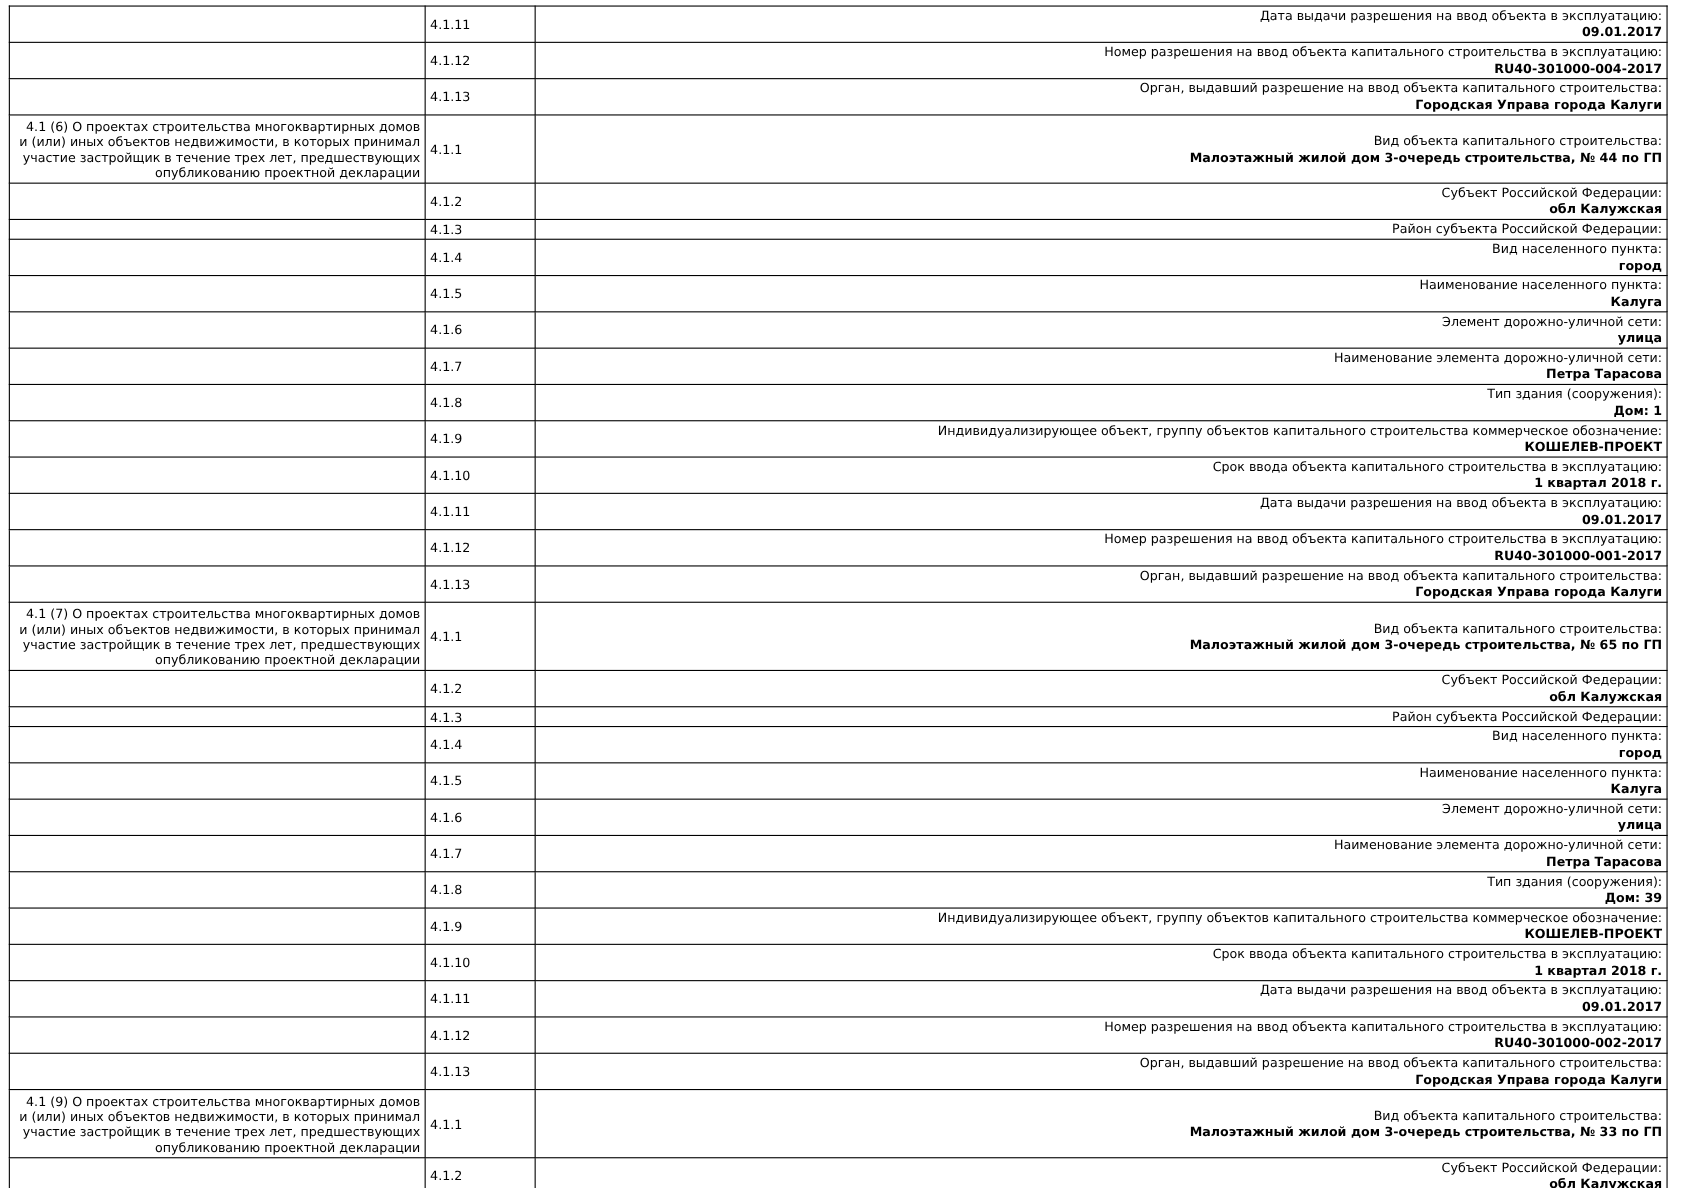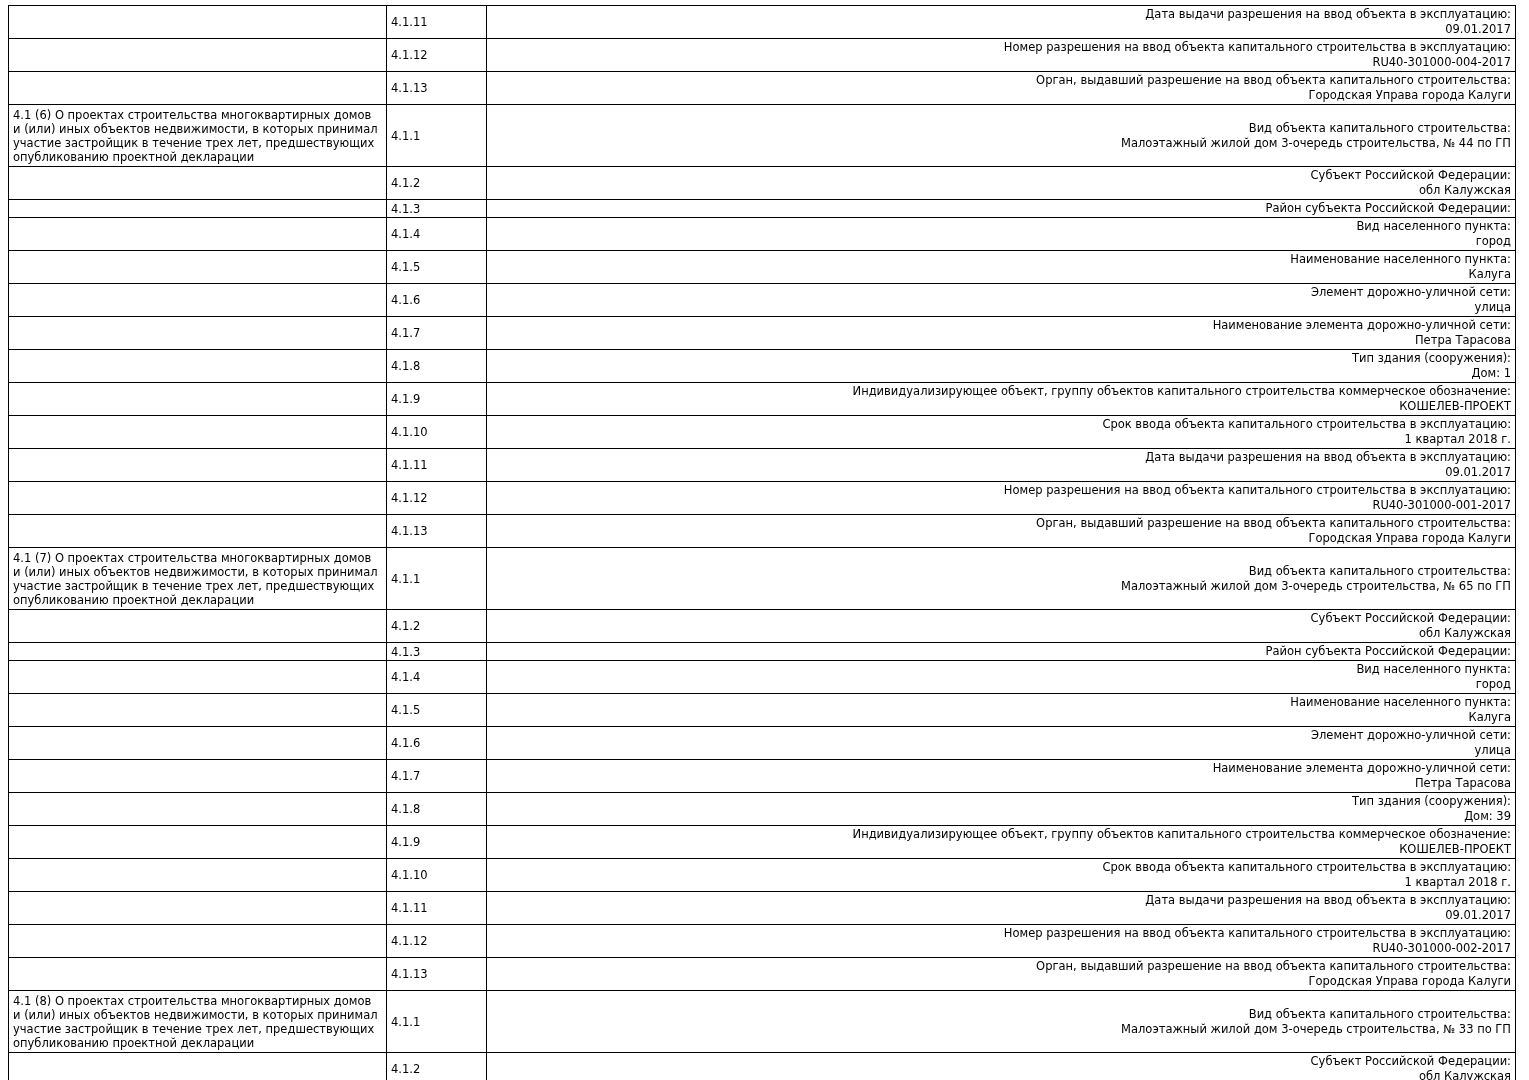--- a/index.html
+++ b/index.html
@@ -24,36 +24,37 @@
     border: 1px solid #000000;
     padding: 1px 4px;
     vertical-align: middle;
     overflow: hidden;
   }
   td.col-desc {
     width: 378px;
     vertical-align: top;
     padding-top: 2px;
     line-height: 14px;
+    text-align: right;
   }
   td.col-code {
     width: 100px;
     vertical-align: middle;
     margin-left: 19px;
   }
   td.col-content {
     line-height: 15px;
     text-align: right;
   }
   tr.row-double td { height: 33px; }
   tr.row-single td { height: 17px; }
   tr.row-section-start td { height: 62px; }
   .field-label { font-weight: normal; }
-  .field-value-line .field-value { font-weight: normal; }
-  .field-value-line .value-prefix { font-weight: normal; }
+  .field-value-line .field-value { font-weight: bold; }
+  .field-value-line .value-prefix { font-weight: bold; }
 </style>
 </head>
 <body>
 
 <div class="page">
   <table class="decl">
     <tbody id="tbody">
         <tr class="row-double">
           <td class="col-desc"></td>
           <td class="col-code">4.1.11</td>
@@ -278,21 +279,21 @@
         </tr>
         <tr class="row-double">
           <td class="col-desc"></td>
           <td class="col-code">4.1.13</td>
           <td class="col-content">
             <div class="field-label">Орган, выдавший разрешение на ввод объекта капитального строительства:</div>
             <div class="field-value-line"><span class="field-value">Городская Управа города Калуги</span></div>
           </td>
         </tr>
         <tr class="row-section-start">
-          <td class="col-desc">4.1 (8) О проектах строительства многоквартирных домов и (или) иных объектов недвижимости, в которых принимал участие застройщик в течение трех лет, предшествующих опубликованию проектной декларации</td>
+          <td class="col-desc">4.1 (9) О проектах строительства многоквартирных домов и (или) иных объектов недвижимости, в которых принимал участие застройщик в течение трех лет, предшествующих опубликованию проектной декларации</td>
           <td class="col-code">4.1.1</td>
           <td class="col-content">
             <div class="field-label">Вид объекта капитального строительства:</div>
             <div class="field-value-line"><span class="field-value">Малоэтажный жилой дом 3-очередь строительства, № 33 по ГП</span></div>
           </td>
         </tr>
         <tr class="row-double">
           <td class="col-desc"></td>
           <td class="col-code">4.1.2</td>
           <td class="col-content">

